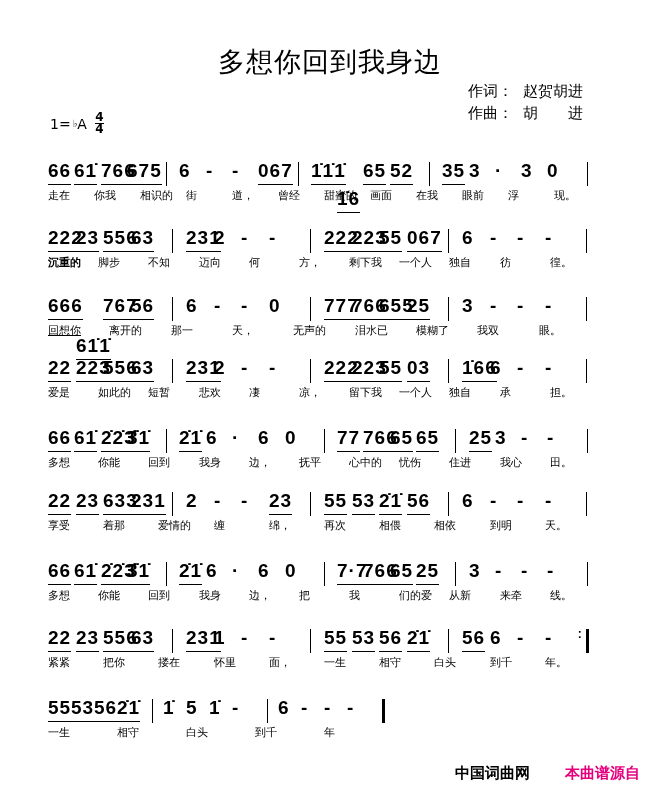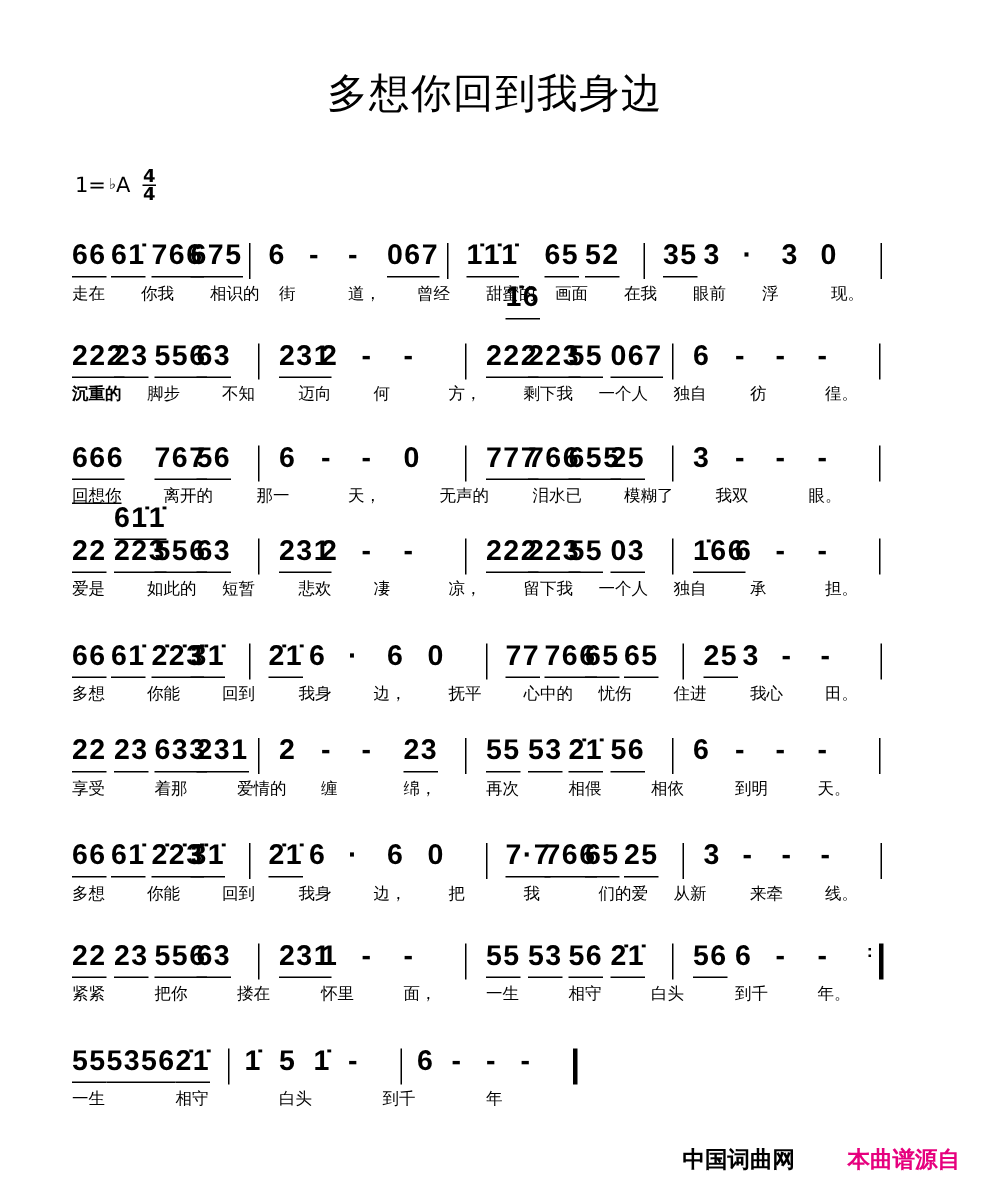--- a/index.html
+++ b/index.html
@@ -23,20 +23,22 @@
   .footer { position:absolute; top:764px; left:455px; font-size:15px; font-weight:bold; }
   .footer .src { position:absolute; left:0; white-space:nowrap; }
   .footer .site { position:absolute; left:110px; white-space:nowrap; color:#e6007e; }
 </style>
 </head>
 <body>
 
 <div class="title">多想你回到我身边</div>
 
 <div class="credits">
+  <div><span class="lab">作词：</span><span>赵贺胡进</span></div>
+  <div><span class="lab">作曲：</span><span>胡　　进</span></div>
 </div>
 
 <div class="key">
   <span>1=</span>
   <span class="flat">♭</span>
   <span>A</span>
   <span class="frac">
     <span>4</span>
     <span class="bar"></span>
     <span>4</span>

